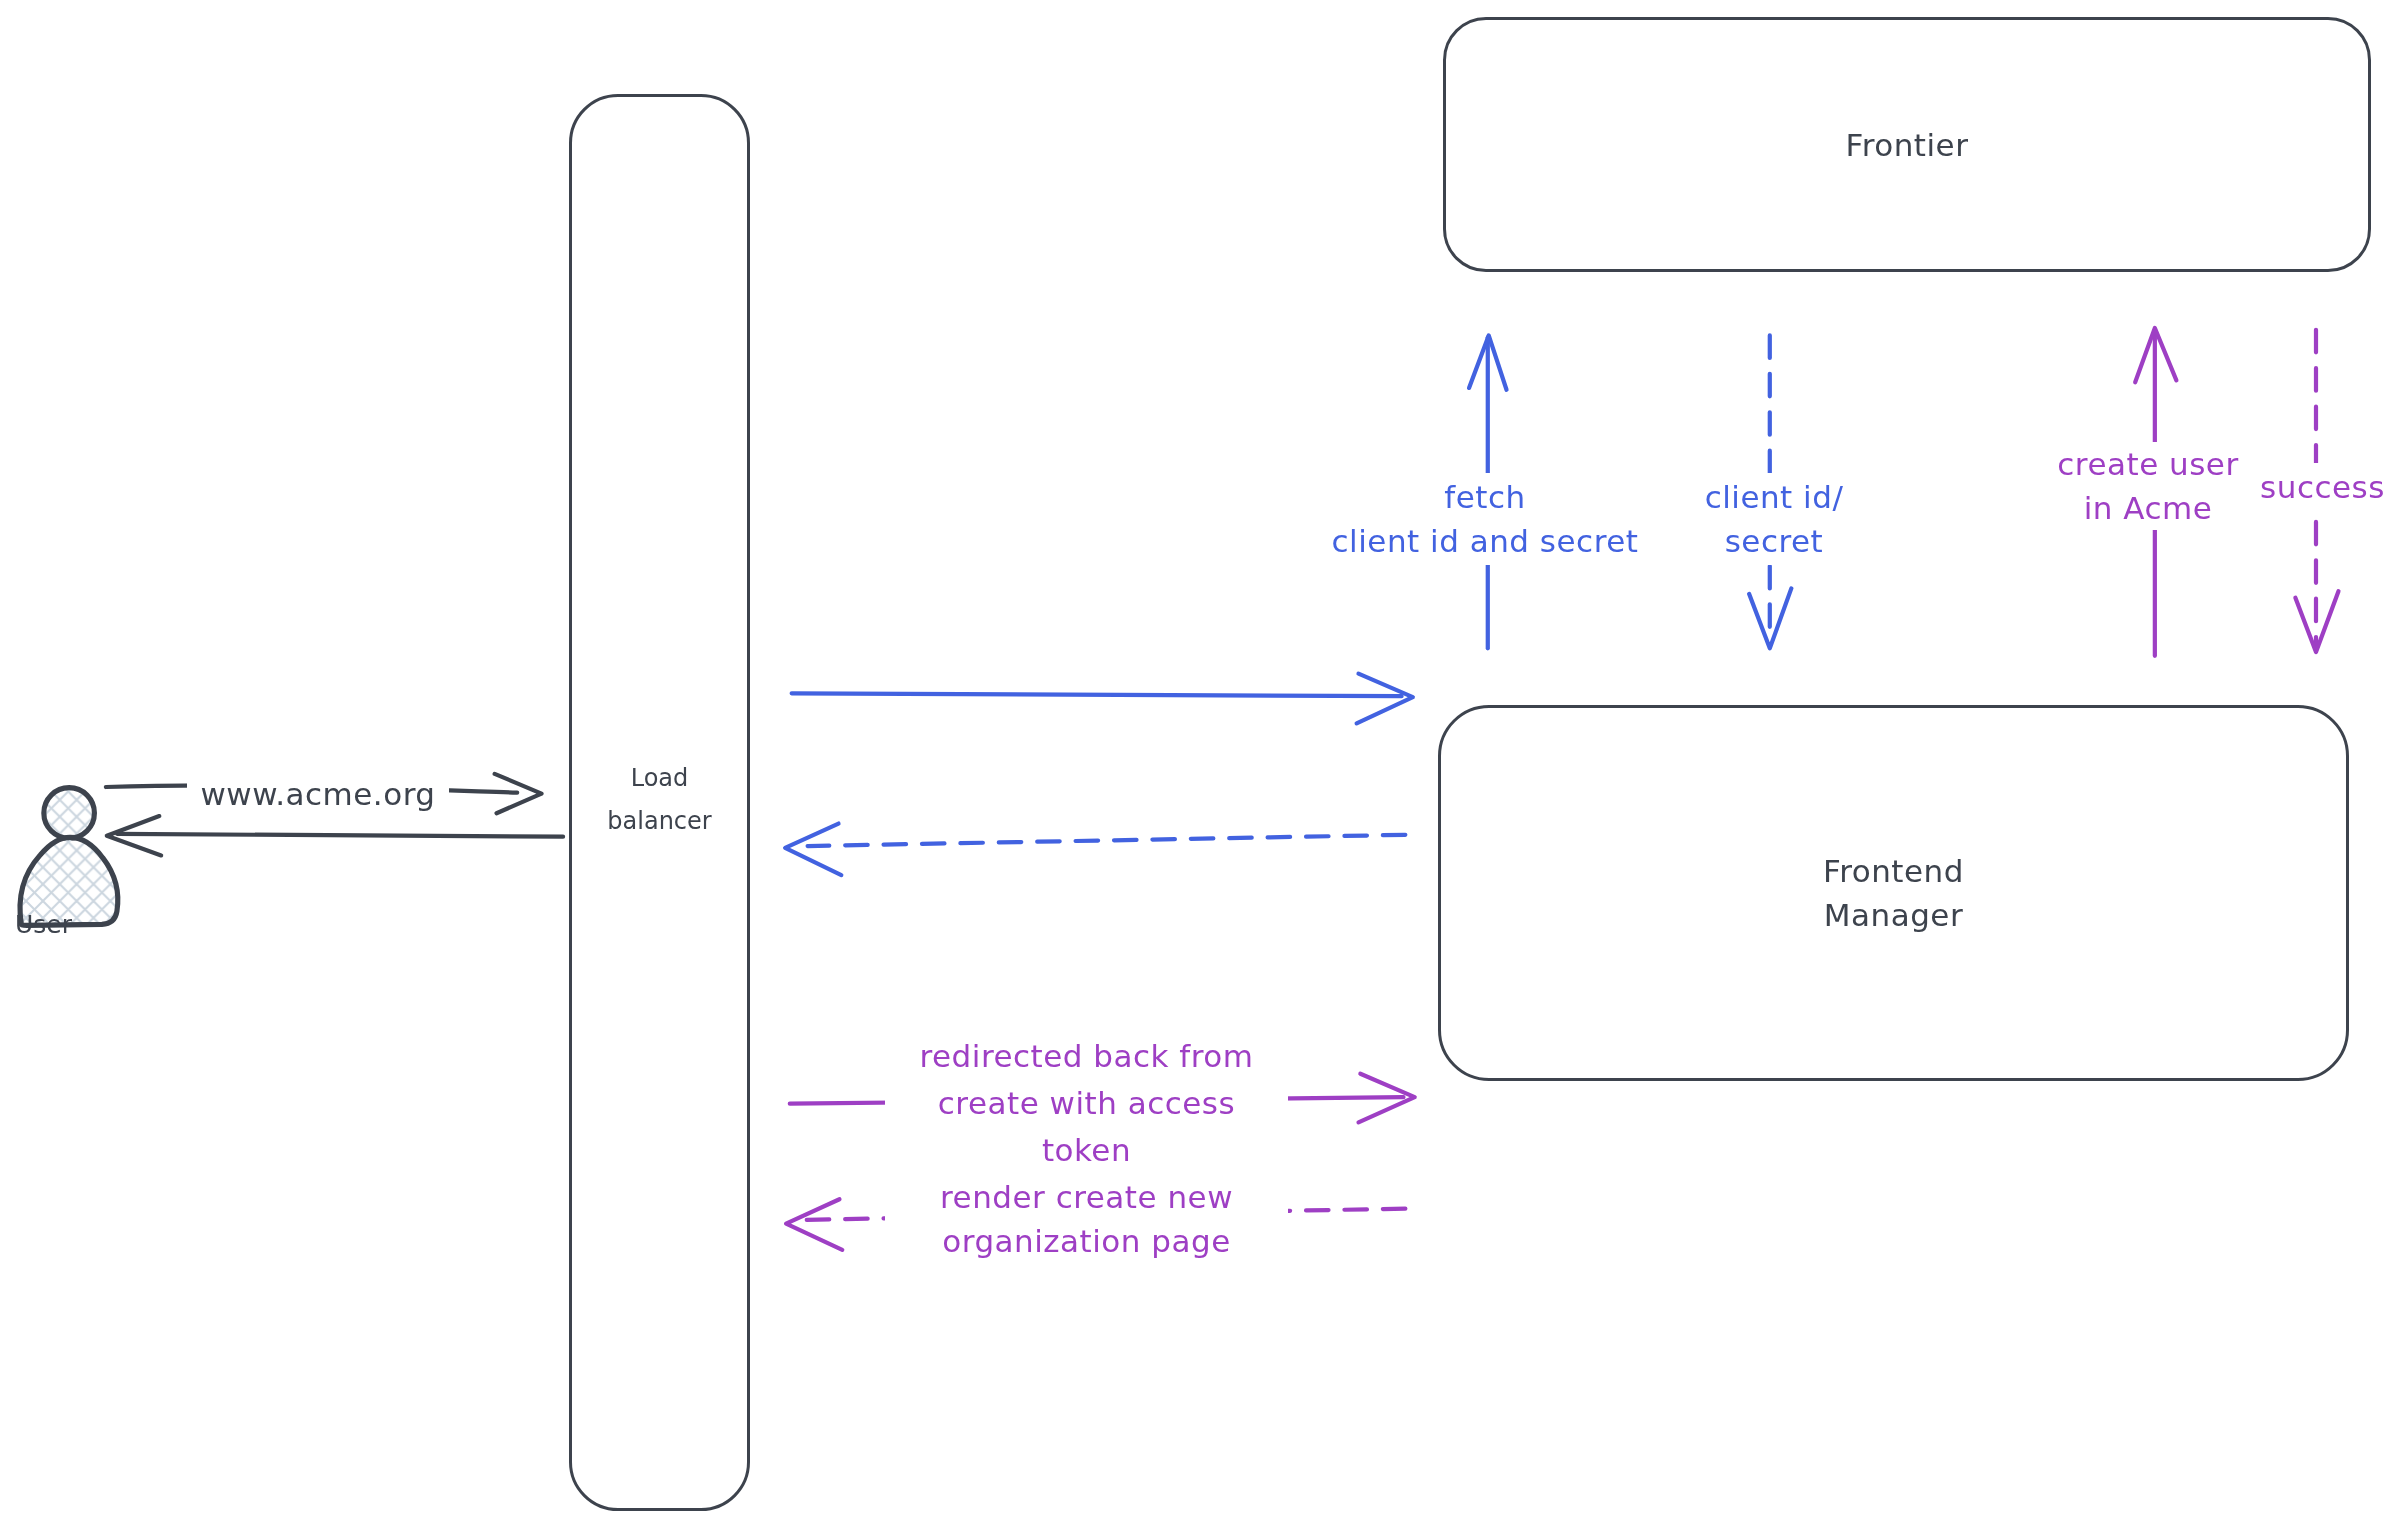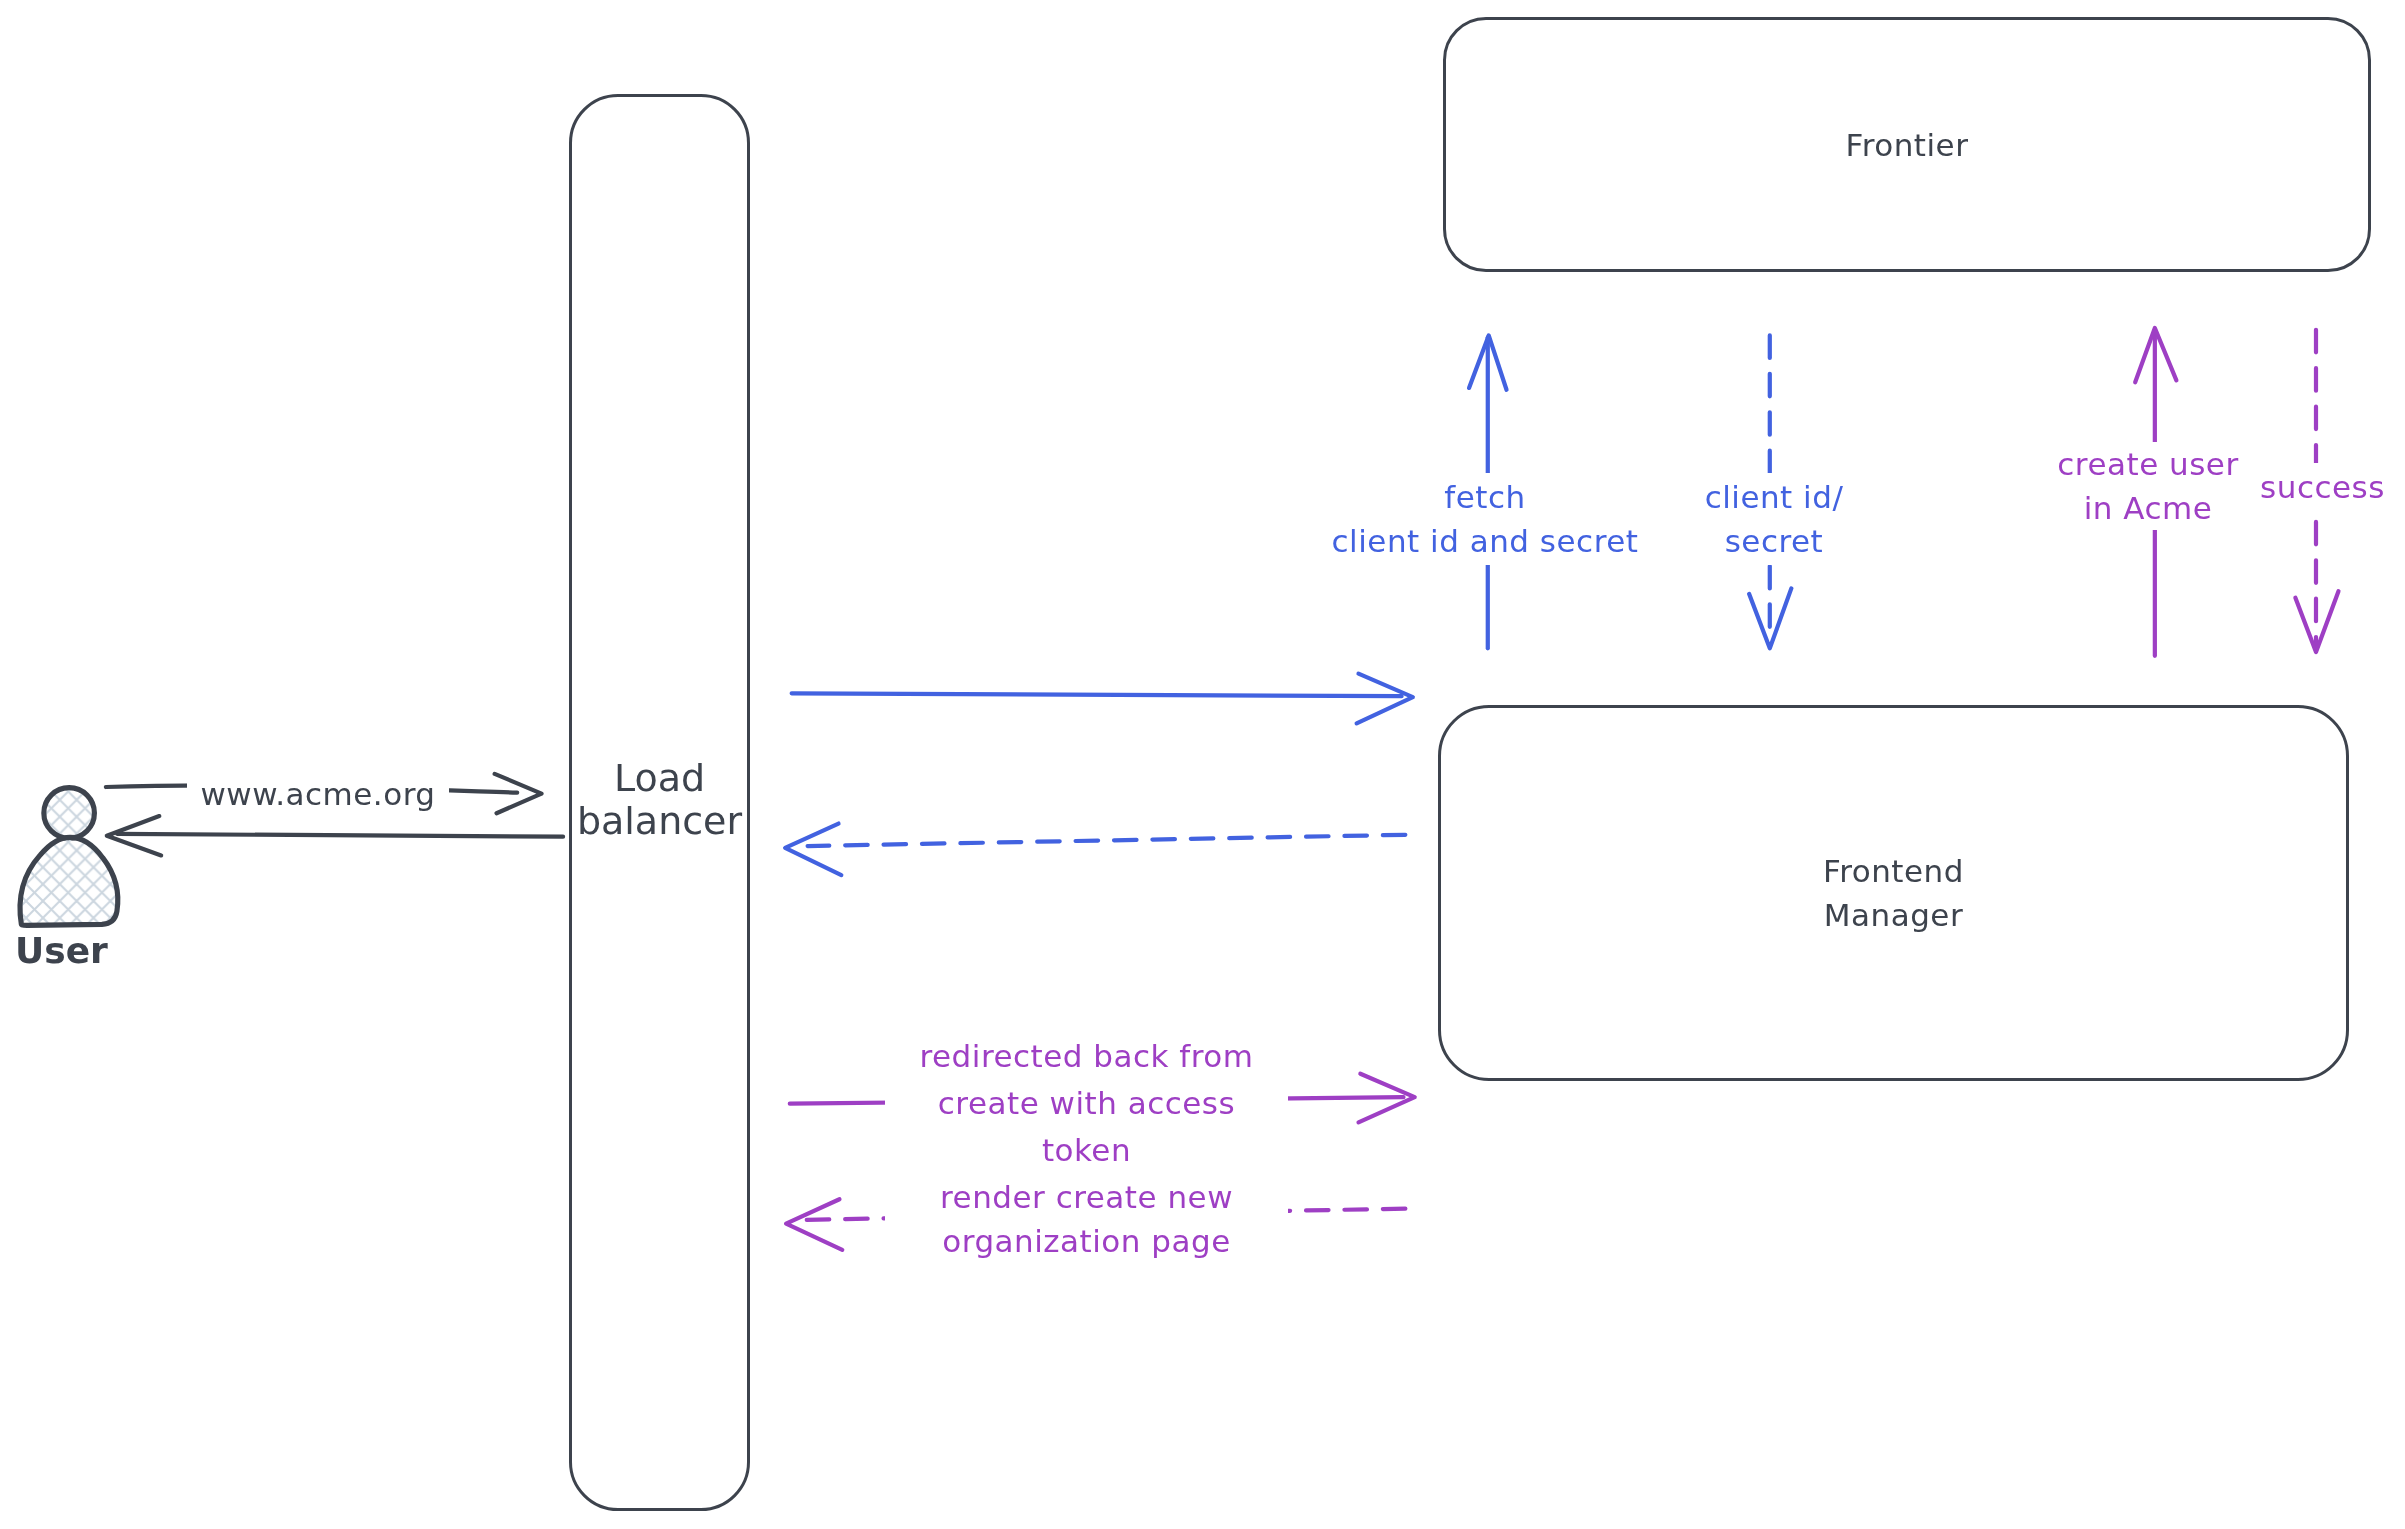--- a/index.html
+++ b/index.html
@@ -63,31 +63,30 @@
   .edge-label span { display: block; white-space: nowrap; }
   .c-ink    { color: var(--ink); }
   .c-blue   { color: var(--blue); margin-top: 36px; }
   .c-purple { color: var(--purple); }
 
   .lb-label {
     position: absolute;
     left: 569px; top: 757px; width: 181px;
     text-align: center;
     color: var(--ink);
-    font-size: 38px;
+    font-size: 24px;
     line-height: 43px;
   }
   .lb-label span { display: block; white-space: nowrap; }
 
   .user-label {
     position: absolute;
-    left: 15px; top: 930px;
+    left: 15px; top: 910px;
     color: var(--ink);
-    font-size: 36px;
-    font-weight: bold;
+    font-size: 25px;
   }
   .user-icon { position: absolute; left: 9.4px; top: 783px; }
 </style>
 </head>
 <body>
 
 <div class="canvas">
 
   <div class="node" style="left:569px; top:94px; width:181px; height:1417px; border-radius:49px;"></div>
   <div class="lb-label">

